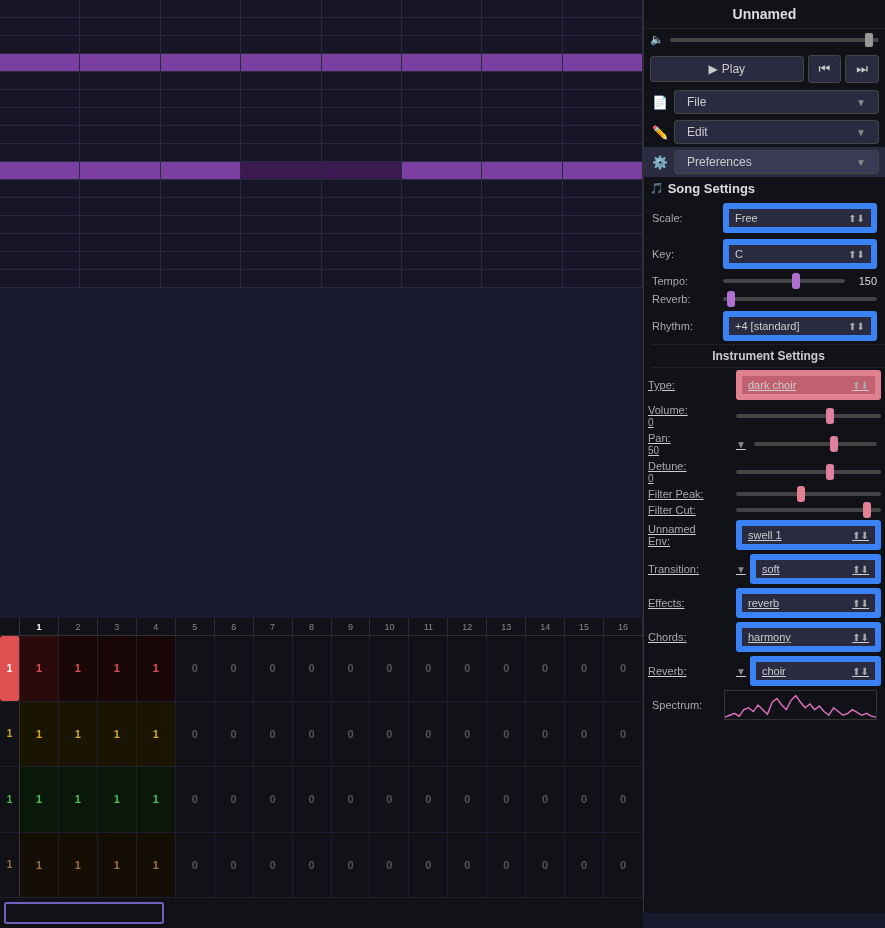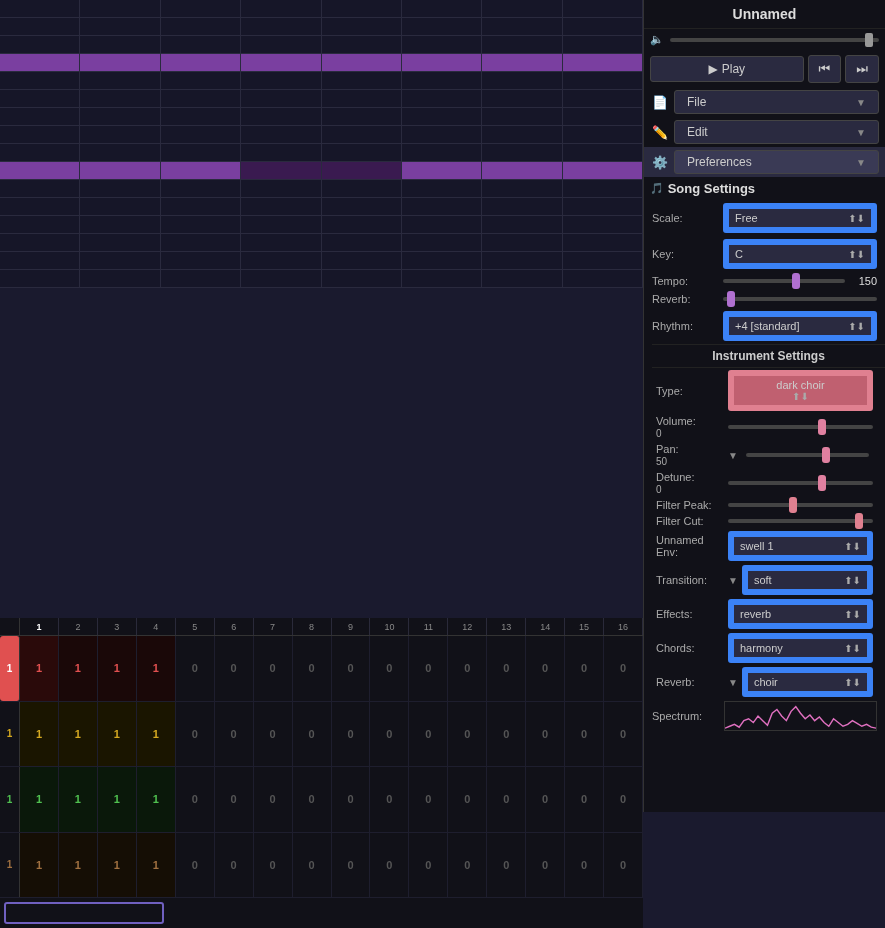--- a/index.html
+++ b/index.html
@@ -164,21 +164,21 @@
       border-radius: 3px;
       color: #ccc;
       font-size: 11px;
       padding: 2px 4px;
       outline: none;
     }
 
     
     #right-panel {
       width: 242px;
-      height: 812px;
+      height: 913px;
       background: #111118;
       display: flex;
       flex-direction: column;
       border-left: 1px solid #333;
     }
 
     .panel-title {
       text-align: center;
       padding: 6px;
       font-size: 14px;
@@ -354,21 +354,20 @@
       font-size: 11px;
       display: flex;
       align-items: center;
       justify-content: space-between;
       cursor: pointer;
     }
 
     .select-box.pink-bg {
       background: #c06070;
       border-color: #e08090;
-      flex-direction: column;
     }
 
     .select-box .arrow {
       font-size: 10px;
       color: #aaa;
     }
 
     .slider-row {
       display: flex;
       align-items: center;
@@ -410,22 +409,23 @@
       padding: 4px;
       background: #111118;
       border-top: 1px solid #222;
       border-bottom: 1px solid #222;
       margin-left: 8px;
     }
 
     .param-row {
       display: flex;
       align-items: center;
-      padding: 2px 12px;
-      gap: 4px;
+      padding: 2px 4px;
+      gap: 20px;
+      text-decoration: underline;
     }
 
     .param-label {
       width: 68px;
       color: #aaa;
       font-size: 11px;
       flex-shrink: 0;
     }
 
     .param-value {

